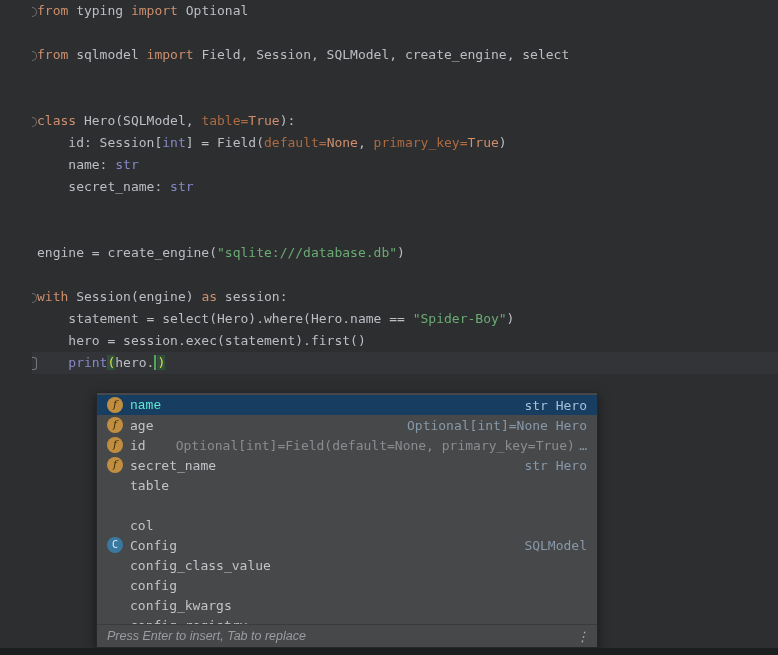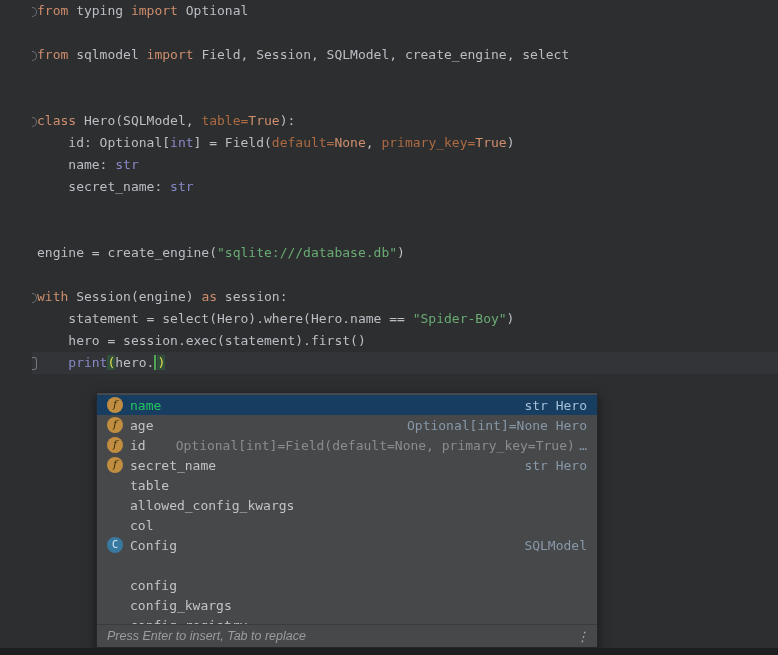--- a/index.html
+++ b/index.html
@@ -25,21 +25,21 @@
            border-radius:0 3px 3px 0;}
   
   .popup{position:absolute;left:96px;top:392px;width:502px;height:256px;
          box-sizing:border-box;background:var(--popup-bg);
          border:1px solid #26272a;box-shadow:0 4px 10px rgba(0,0,0,.5);
          display:flex;flex-direction:column;}
   .popup-list{height:232px;overflow:hidden;padding-top:2px;}
   .row{display:flex;align-items:center;height:20px;font-size:13px;
        padding:0 10px 0 10px;color:var(--item-fg);}
   .row.selected{background:var(--selection);}
-  .row.selected .rlabel{color:#22c55e;}
+  .row.selected .rlabel{color:#5eead4;font-family:Liberation Mono, monospace;}
   .row.selected .rhint{color:#a4c0da;}
   .ric{flex:0 0 16px;height:16px;margin-right:7px;border-radius:50%;
        text-align:center;line-height:16px;font-size:11px;}
   .ric.field{background:var(--field-icon);color:#3c2e05;
              font-family:"DejaVu Serif",serif;font-style:italic;}
   .ric.cls{background:var(--class-icon);color:#d8ecf8;font-size:10px;}
   .ric.none{background:transparent;}
   .rlabel{color:var(--item-fg);}
   .rtail{color:var(--tail-fg);margin-left:30px;white-space:pre;}
   .rspace{flex:1;}
@@ -56,21 +56,21 @@
 <body>
 
 <div class="screen">
   <div class="code-lines">
       <div class="code-line"><span class="gut arc"></span><span class="seg-kw">from</span><span class="seg-pl"> typing </span><span class="seg-kw">import</span><span class="seg-pl"> Optional</span></div>
       <div class="code-line"></div>
       <div class="code-line"><span class="gut arc"></span><span class="seg-kw">from</span><span class="seg-pl"> sqlmodel </span><span class="seg-kw">import</span><span class="seg-pl"> Field, Session, SQLModel, create_engine, select</span></div>
       <div class="code-line"></div>
       <div class="code-line"></div>
       <div class="code-line"><span class="gut arc"></span><span class="seg-kw">class</span><span class="seg-pl"> Hero(SQLModel, </span><span class="seg-arg">table=</span><span class="seg-kw">True</span><span class="seg-pl">):</span></div>
-      <div class="code-line"><span class="seg-pl">    id: Optional[</span><span class="seg-bi">int</span><span class="seg-pl">] = Field(</span><span class="seg-arg">default=</span><span class="seg-kw">None</span><span class="seg-pl">, </span><span class="seg-arg">primary_key=</span><span class="seg-kw">True</span><span class="seg-pl">)</span></div>
+      <div class="code-line"><span class="seg-pl">    id: Session[</span><span class="seg-bi">int</span><span class="seg-pl">] = Field(</span><span class="seg-arg">default=</span><span class="seg-kw">None</span><span class="seg-pl">, </span><span class="seg-arg">primary_key=</span><span class="seg-kw">True</span><span class="seg-pl">)</span></div>
       <div class="code-line"><span class="seg-pl">    name: </span><span class="seg-bi">str</span></div>
       <div class="code-line"><span class="seg-pl">    secret_name: </span><span class="seg-bi">str</span></div>
       <div class="code-line"></div>
       <div class="code-line"></div>
       <div class="code-line"><span class="seg-pl">engine = create_engine(</span><span class="seg-str">"sqlite:///database.db"</span><span class="seg-pl">)</span></div>
       <div class="code-line"></div>
       <div class="code-line"><span class="gut arc"></span><span class="seg-kw">with</span><span class="seg-pl"> Session(engine) </span><span class="seg-kw">as</span><span class="seg-pl"> session:</span></div>
       <div class="code-line"><span class="seg-pl">    statement = select(Hero).where(Hero.name == </span><span class="seg-str">"Spider-Boy"</span><span class="seg-pl">)</span></div>
       <div class="code-line"><span class="seg-pl">    hero = session.exec(statement).first()</span></div>
       <div class="code-line current"><span class="gut tag"></span><span class="seg-pl">    </span><span class="seg-bi">print</span><span class="seg-brace">(</span><span class="seg-pl">hero.</span><span class="caret"></span><span class="seg-brace">)</span></div>
@@ -103,36 +103,36 @@
           <span class="rspace"></span>
           <span class="rhint">str Hero</span>
         </div>
         <div class="row">
           <span class="ric none"></span>
           <span class="rlabel">table</span>
           <span class="rspace"></span>
         </div>
         <div class="row">
           <span class="ric none"></span>
-          <span class="rlabel">allowed_config_kwargs</span>
           <span class="rspace"></span>
         </div>
         <div class="row">
           <span class="ric none"></span>
           <span class="rlabel">col</span>
           <span class="rspace"></span>
         </div>
         <div class="row">
           <span class="ric cls">C</span>
           <span class="rlabel">Config</span>
           <span class="rspace"></span>
           <span class="rhint">SQLModel</span>
         </div>
         <div class="row">
           <span class="ric none"></span>
+          <span class="rlabel">config_class_value</span>
           <span class="rspace"></span>
         </div>
         <div class="row">
           <span class="ric none"></span>
           <span class="rlabel">config</span>
           <span class="rspace"></span>
         </div>
         <div class="row">
           <span class="ric none"></span>
           <span class="rlabel">config_kwargs</span>

